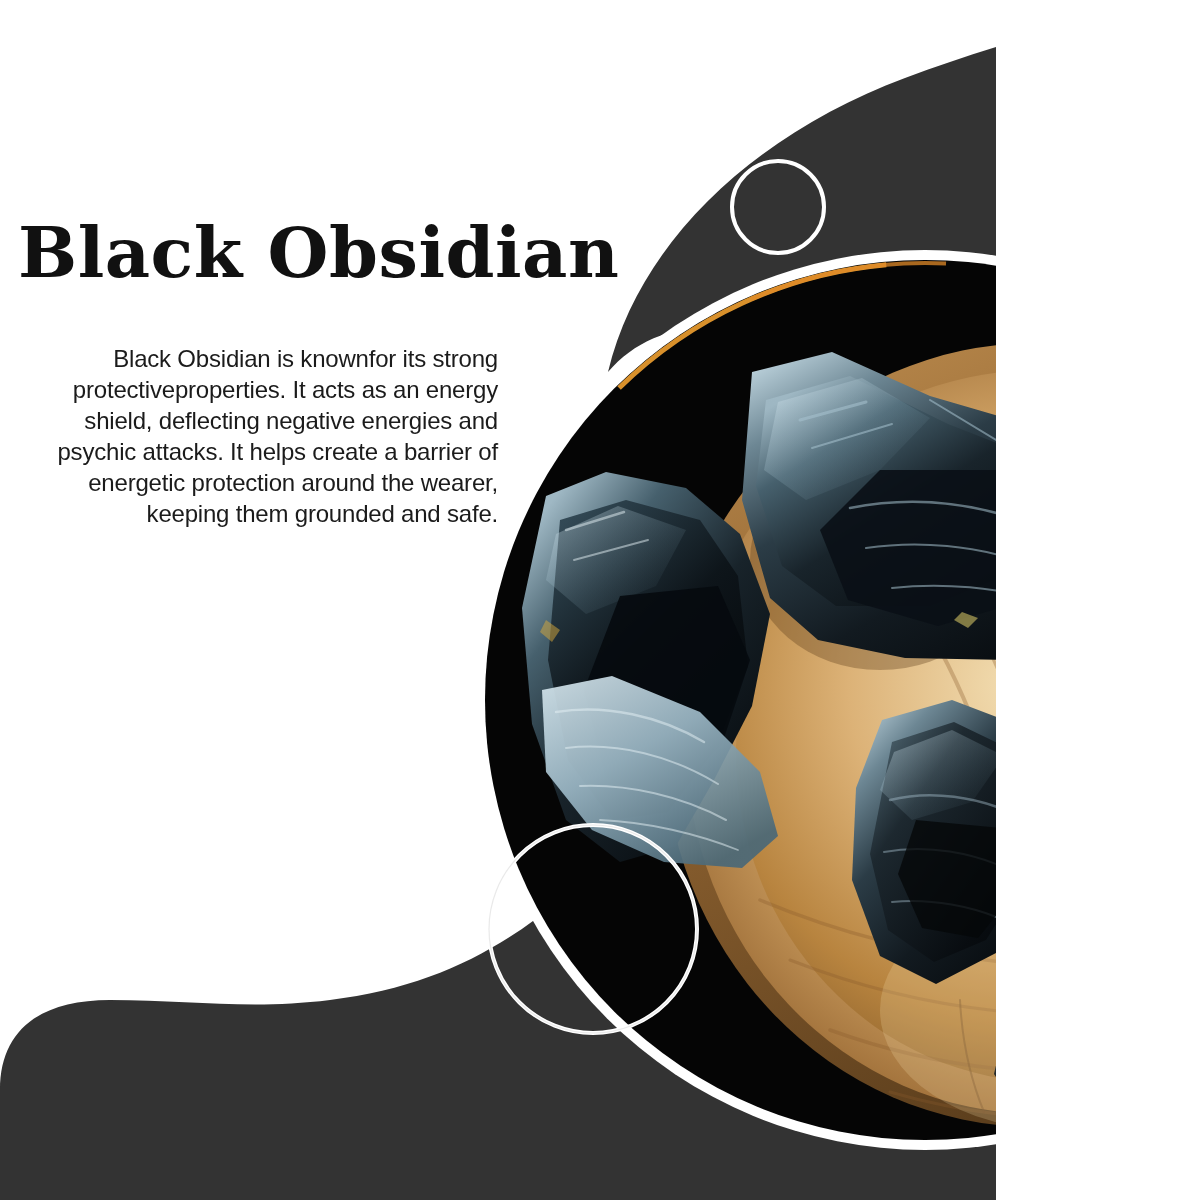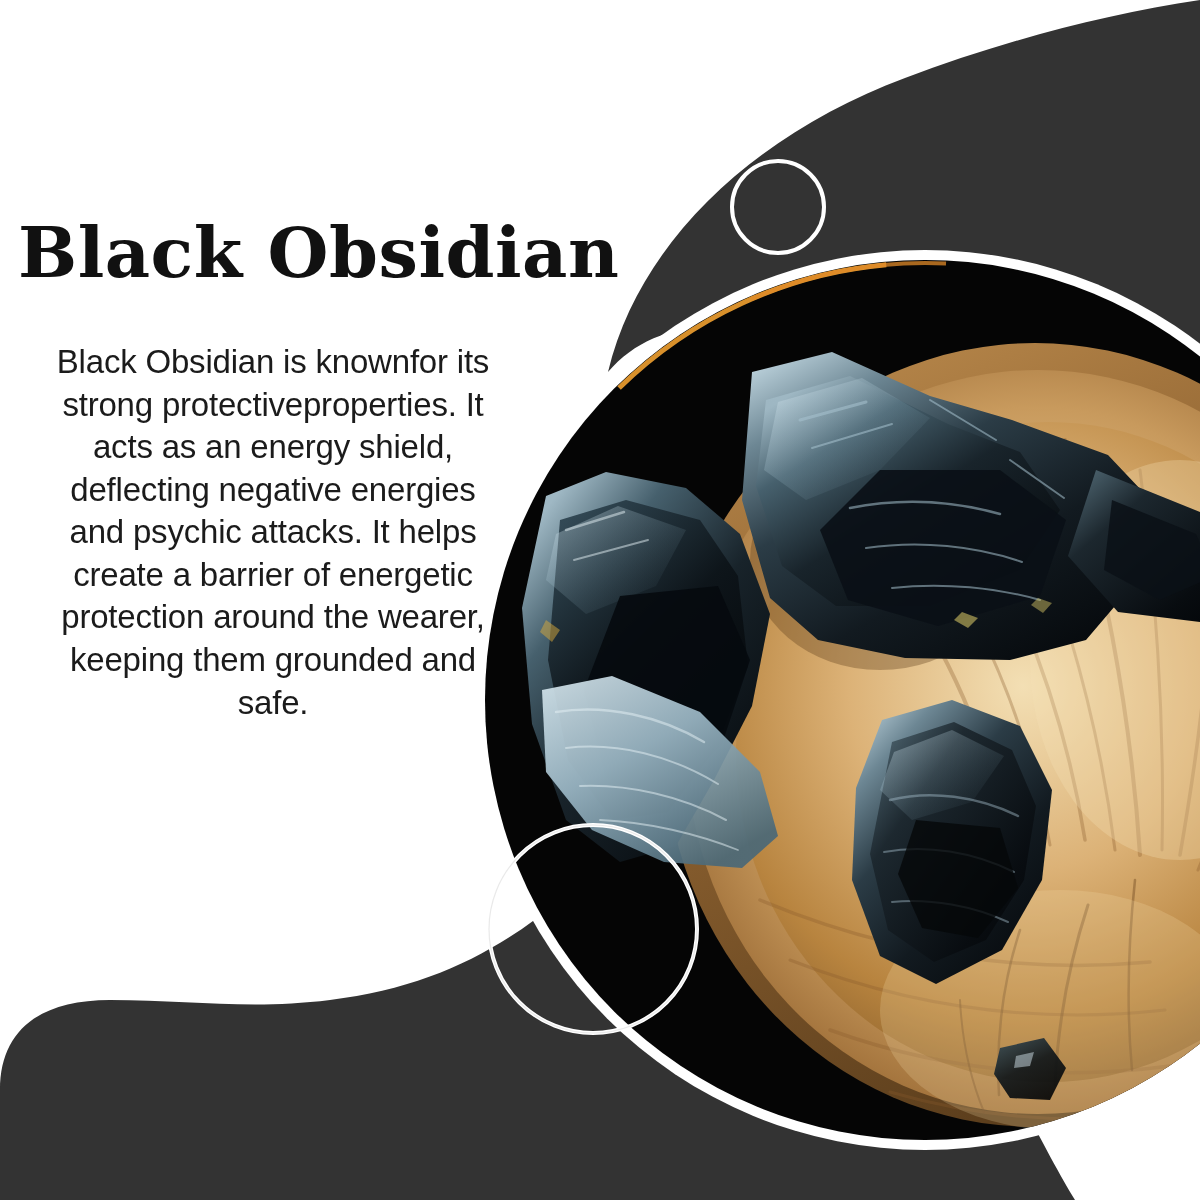--- a/index.html
+++ b/index.html
@@ -2,21 +2,21 @@
 <html><head>
 <meta charset="utf-8">
 <style>
   html, body {
     margin: 0;
     padding: 0;
     background: #ffffff;
   }
   #canvas {
     position: relative;
-    width: 1200px;
+    width: 996px;
     height: 1200px;
     overflow: hidden;
     background: #3b82f6;
     font-family: "Liberation Sans", sans-serif;
   }
 
   
   #art {
     position: absolute;
     inset: 0;
@@ -44,25 +44,25 @@
     font-weight: 700;
     line-height: 1.0;
     letter-spacing: 0.5px;
     color: #111111;
     white-space: nowrap;
   }
 
   .body-copy {
     position: absolute;
     left: 48px;
-    top: 308px;
+    top: 320px;
     width: 450px;
-    text-align: center;
+    text-align: right;
     font-family: "Liberation Sans", sans-serif;
-    font-size: 33px;
+    font-size: 24px;
     font-weight: 400;
     line-height: 1.29;
     color: #1b1b1b;
     letter-spacing: -0.2px;
   }
 </style>
 </head>
 <body>
 
 <div id="canvas">

